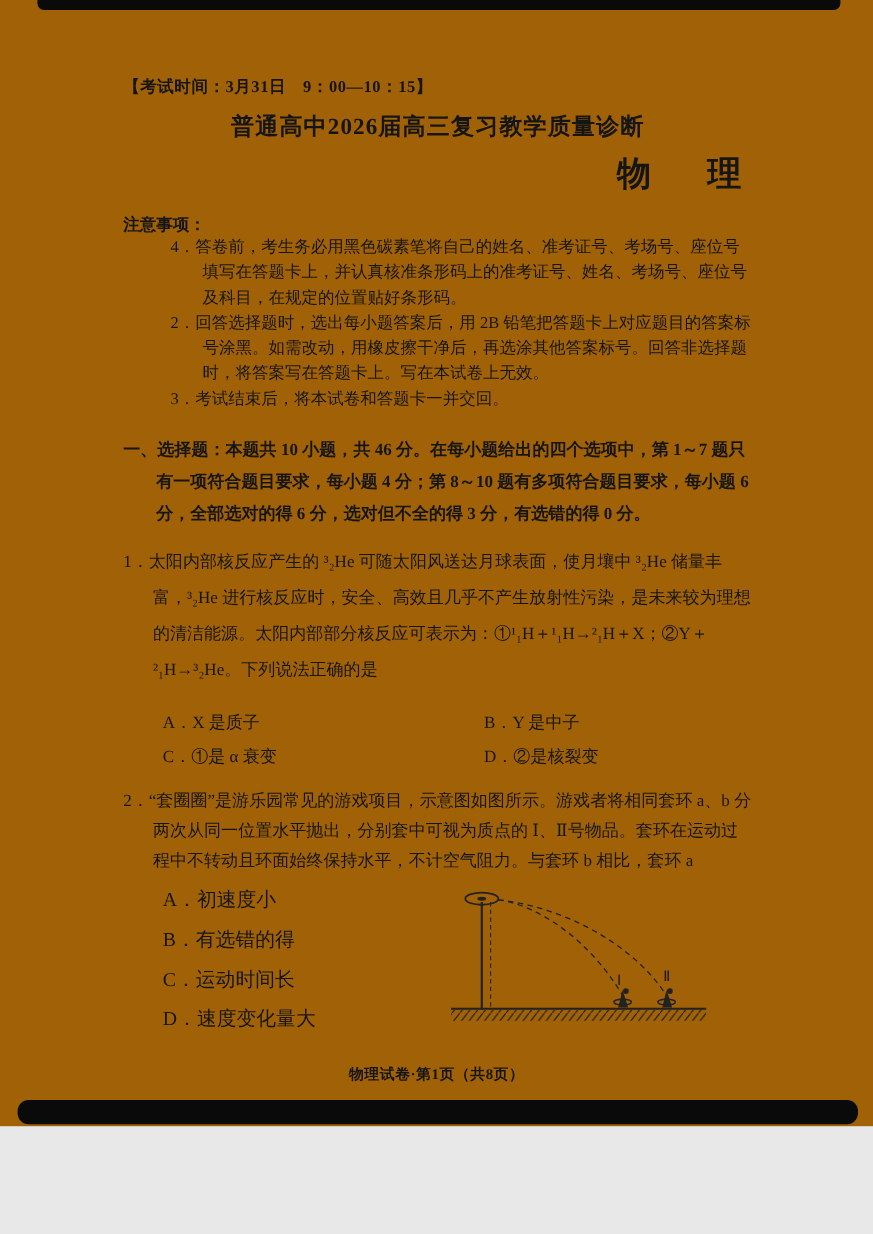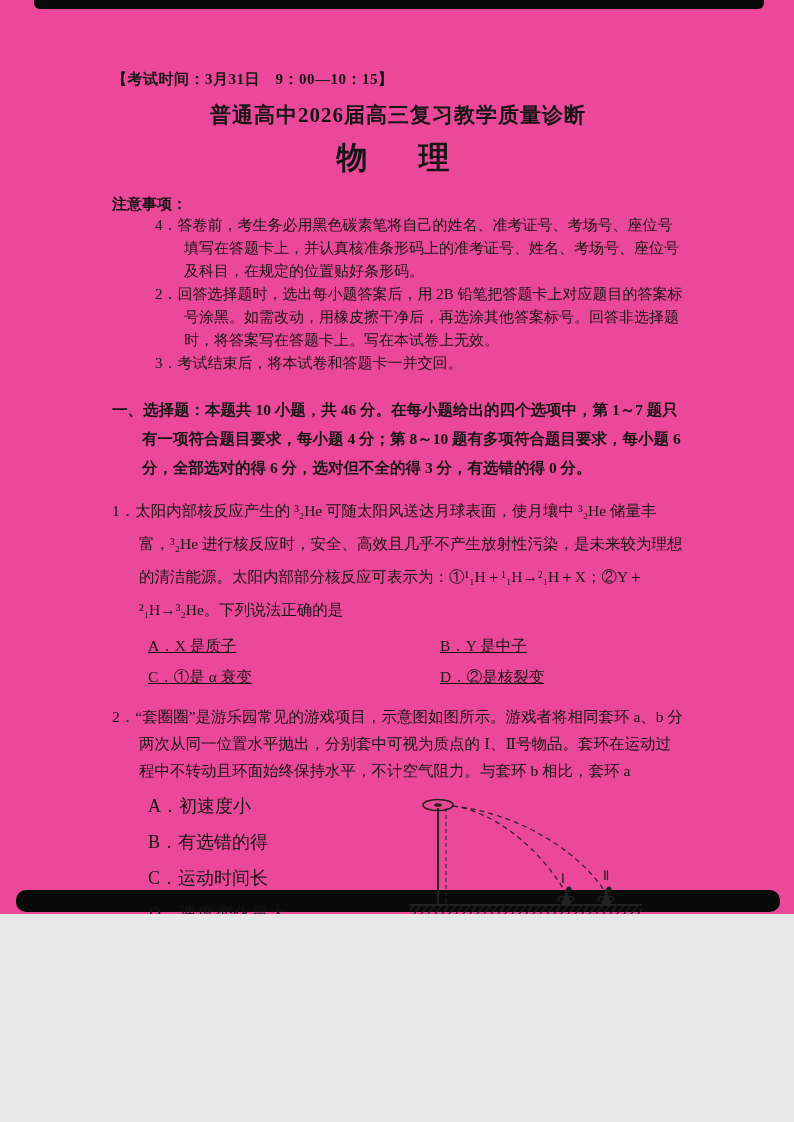--- a/index.html
+++ b/index.html
@@ -1,50 +1,50 @@
 <!DOCTYPE html>
 <html><head>
 <meta charset="utf-8">
 <style>
   html,body { margin:0; padding:0; background:#e8e8e8; }
   .page {
     position:relative;
-    width:794px; height:914px;
+    width:794px; height:1024px;
     margin:0 auto;
-    background:#ec4899;
+    background:#a16207;
     overflow:hidden;
     font-family:"Liberation Serif","DejaVu Serif",serif;
     color:#151515;
   }
   .scan-bar { position:absolute; background:#0a0a0a; }
   .scan-bar.top { top:0; left:34px; right:30px; height:9px; border-radius:0 0 6px 6px; }
   .scan-bar.bottom { bottom:2px; left:16px; right:14px; height:22px; border-radius:10px; }
 
   .content { position:absolute; left:112px; top:70px; width:572px; }
 
   .exam-time { font-size:15px; font-weight:bold; letter-spacing:0.5px; }
   .title { text-align:center; font-size:21px; font-weight:bold; margin-top:12px; letter-spacing:1px; }
-  .subject { text-align:center; font-size:31px; font-weight:bold; margin-top:8px; letter-spacing:10px; }
+  .subject { text-align:right; font-size:31px; font-weight:bold; margin-top:8px; letter-spacing:10px; }
 
   .notice-heading { font-size:15px; font-weight:bold; margin-top:16px; }
   .notice-item { font-size:15px; line-height:23px; padding-left:72px; text-indent:-29px; }
 
   .section-heading {
     margin-top:20px; font-size:15.5px; font-weight:bold;
     line-height:29px; padding-left:30px; text-indent:-30px;
   }
 
   .question { font-size:15.5px; padding-left:27px; text-indent:-27px; }
   .q1 { margin-top:12px; line-height:33px; }
   .q2 { margin-top:12px; line-height:27px; }
 
   .q1-options {
     display:grid; grid-template-columns:292px 1fr;
-    padding-left:36px; margin-top:5px; row-gap:2px;
-    font-size:15.5px; line-height:29px;text-decoration:underline;
+    padding-left:36px; margin-top:17px; row-gap:2px;
+    font-size:15.5px; line-height:29px;
   }
   .q2-row { display:flex; margin-top:4px; }
   .q2-options { width:300px; padding-left:36px; font-size:18px; line-height:36px; box-sizing:border-box; }
   .q2-figure { width:244px; margin-left:-8px; padding-top:4px; }
 
   .footer {
     position:absolute; top:968px; left:0; width:794px;
     text-align:center; font-size:13.5px; font-weight:bold; letter-spacing:0.5px;
   }
 </style>

